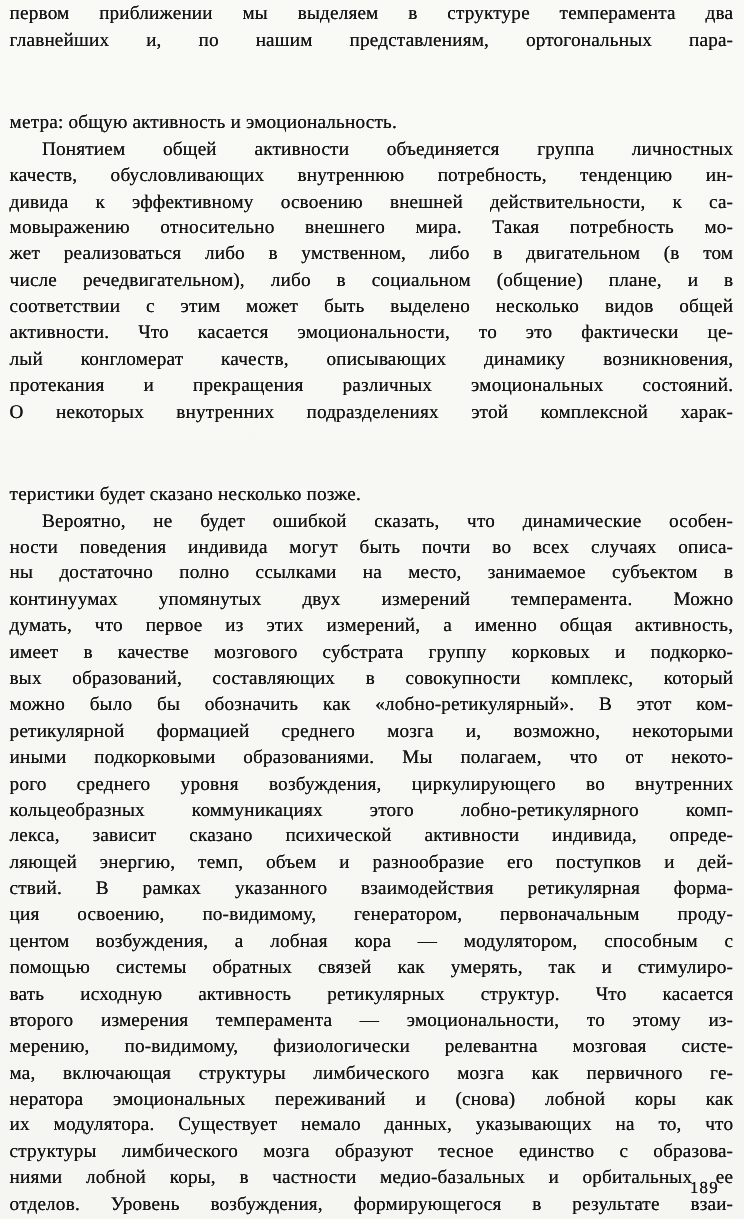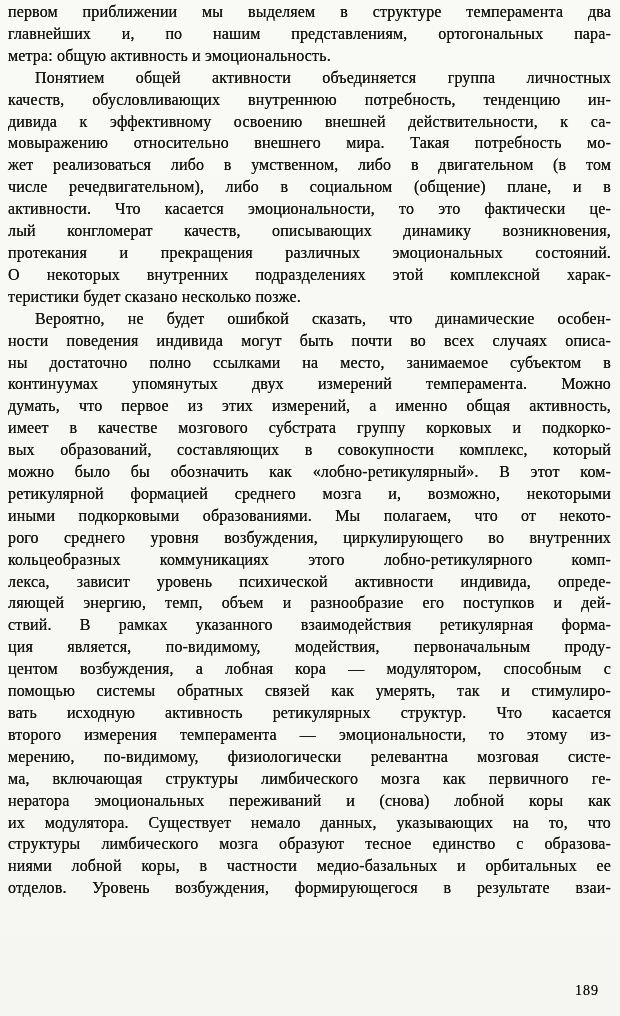--- a/index.html
+++ b/index.html
@@ -21,21 +21,21 @@
     width: 603px;
   }
   .line {
     font-size: 16px;
     line-height: 21.9px;
     text-align: justify;
     text-align-last: justify;
     letter-spacing: 0.15px;
     text-shadow: 0 0 0.45px currentColor; 
   }
-  .line.para-end { text-align-last: left; }
+  .line.para-end { text-align-last: left; margin-top: 47px; }
   .line.indent { padding-left: 27px; }
   .page-number {
     position: absolute;
     right: 21px; top: 983px;
     font-size: 14px;
     letter-spacing: 1px;
     text-shadow: 0 0 0.45px currentColor;
   }
 </style>
 </head>
@@ -45,41 +45,42 @@
   <div class="text-block">
       <div class="line">первом приближении мы выделяем в структуре темперамента два</div>
       <div class="line">главнейших и, по нашим представлениям, ортогональных пара-</div>
       <div class="line para-end">метра: общую активность и эмоциональность.</div>
       <div class="line indent">Понятием общей активности объединяется группа личностных</div>
       <div class="line">качеств, обусловливающих внутреннюю потребность, тенденцию ин-</div>
       <div class="line">дивида к эффективному освоению внешней действительности, к са-</div>
       <div class="line">мовыражению относительно внешнего мира. Такая потребность мо-</div>
       <div class="line">жет реализоваться либо в умственном, либо в двигательном (в том</div>
       <div class="line">числе речедвигательном), либо в социальном (общение) плане, и в</div>
+      <div class="line">соответствии с этим может быть выделено несколько видов общей</div>
       <div class="line">активности. Что касается эмоциональности, то это фактически це-</div>
       <div class="line">лый конгломерат качеств, описывающих динамику возникновения,</div>
       <div class="line">протекания и прекращения различных эмоциональных состояний.</div>
       <div class="line">О некоторых внутренних подразделениях этой комплексной харак-</div>
       <div class="line para-end">теристики будет сказано несколько позже.</div>
       <div class="line indent">Вероятно, не будет ошибкой сказать, что динамические особен-</div>
       <div class="line">ности поведения индивида могут быть почти во всех случаях описа-</div>
       <div class="line">ны достаточно полно ссылками на место, занимаемое субъектом в</div>
       <div class="line">континуумах упомянутых двух измерений темперамента. Можно</div>
       <div class="line">думать, что первое из этих измерений, а именно общая активность,</div>
       <div class="line">имеет в качестве мозгового субстрата группу корковых и подкорко-</div>
       <div class="line">вых образований, составляющих в совокупности комплекс, который</div>
       <div class="line">можно было бы обозначить как «лобно-ретикулярный». В этот ком-</div>
       <div class="line">ретикулярной формацией среднего мозга и, возможно, некоторыми</div>
       <div class="line">иными подкорковыми образованиями. Мы полагаем, что от некото-</div>
       <div class="line">рого среднего уровня возбуждения, циркулирующего во внутренних</div>
       <div class="line">кольцеобразных коммуникациях этого лобно-ретикулярного комп-</div>
-      <div class="line">лекса, зависит уровень психической активности индивида, опреде-</div>
+      <div class="line">лекса, зависит сказано психической активности индивида, опреде-</div>
       <div class="line">ляющей энергию, темп, объем и разнообразие его поступков и дей-</div>
       <div class="line">ствий. В рамках указанного взаимодействия ретикулярная форма-</div>
-      <div class="line">ция является, по-видимому, модействия, первоначальным проду-</div>
+      <div class="line">ция освоению, по-видимому, генератором, первоначальным проду-</div>
       <div class="line">центом возбуждения, а лобная кора — модулятором, способным с</div>
       <div class="line">помощью системы обратных связей как умерять, так и стимулиро-</div>
       <div class="line">вать исходную активность ретикулярных структур. Что касается</div>
       <div class="line">второго измерения темперамента — эмоциональности, то этому из-</div>
       <div class="line">мерению, по-видимому, физиологически релевантна мозговая систе-</div>
       <div class="line">ма, включающая структуры лимбического мозга как первичного ге-</div>
       <div class="line">нератора эмоциональных переживаний и (снова) лобной коры как</div>
       <div class="line">их модулятора. Существует немало данных, указывающих на то, что</div>
       <div class="line">структуры лимбического мозга образуют тесное единство с образова-</div>
       <div class="line">ниями лобной коры, в частности медио-базальных и орбитальных ее</div>

